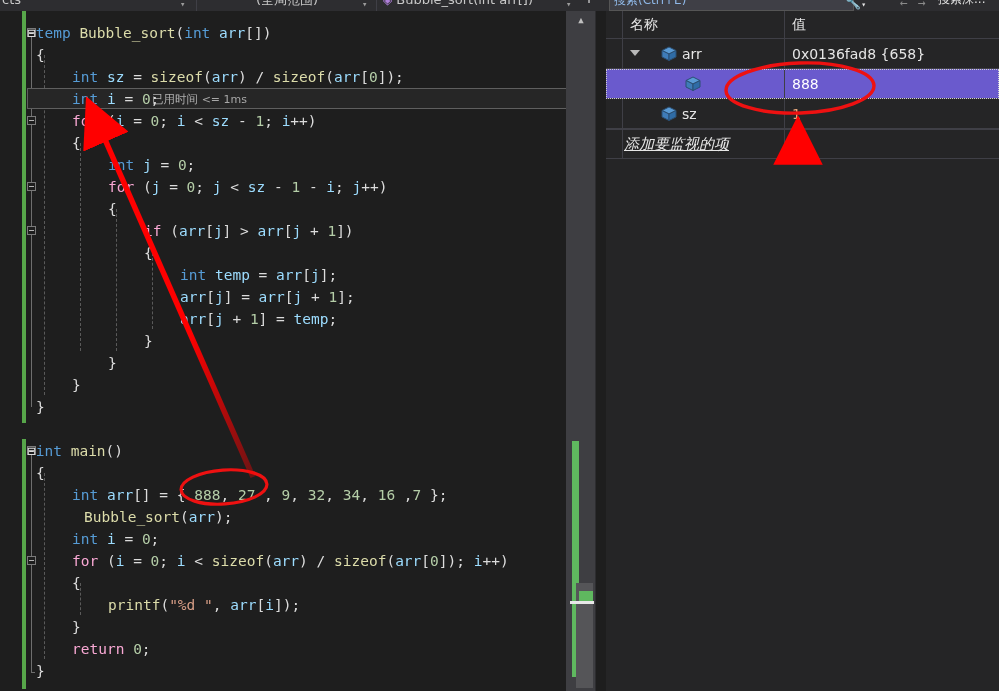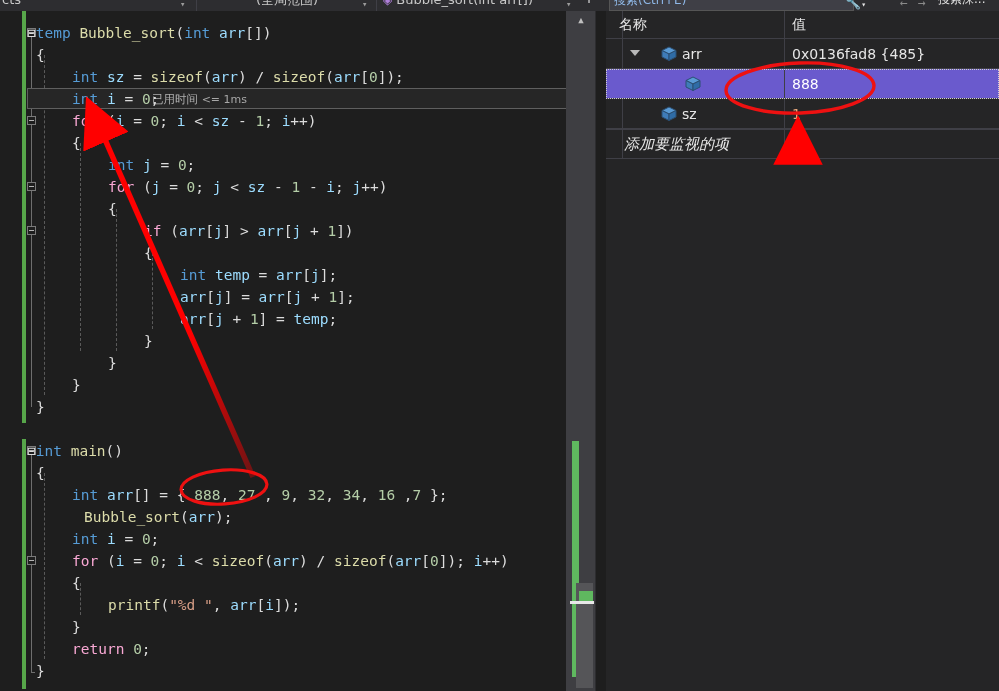--- a/index.html
+++ b/index.html
@@ -123,21 +123,21 @@
     background:#252526;
     font-family:"DejaVu Sans","Liberation Sans",sans-serif;
   }
   .watch .hdr{
     position:absolute;left:0;top:0;width:393px;height:27px;
     background:#252526;border-bottom:1px solid #3f3f46;
   }
   .watch .hdr .cell{
     position:absolute;top:0;height:27px;line-height:27px;color:#e6e6e6;font-size:14px;
   }
-  .watch .hdr .c1{left:13px;}
+  .watch .hdr .c1{left:24px;}
   .watch .hdr .c2{left:186px;}
   .watch .hdr .div{position:absolute;top:0;width:1px;height:27px;background:#3f3f46;}
   .watch .hdr .d0{left:16px;}
   .watch .hdr .d1{left:178px;}
 
   .wrow{position:absolute;left:0;width:393px;height:30px;}
   .wrow .namecell{position:absolute;left:0;top:0;width:178px;height:30px;}
   .wrow .rowdiv{position:absolute;left:178px;top:0;width:1px;height:30px;background:#3f3f46;}
   .wrow .rowbtm{position:absolute;left:0;bottom:0;width:393px;height:1px;background:#3f3f46;}
   .wrow .lmark{position:absolute;left:0;top:0;width:16px;height:30px;border-right:1px solid #3f3f46;}
@@ -164,21 +164,21 @@
     border:1px dotted #cfcfcf;box-sizing:border-box;pointer-events:none;
   }
   .wrow.selected .namecell{background:#6a5acd;}
   .wrow.selected .lmark{background:#252526;}
 
   .addwatch{
     position:absolute;left:0;width:393px;height:30px;
   }
   .addwatch .ph{
     position:absolute;left:18px;height:20px;line-height:30px;
-    color:#e6e6e6;font-size:15px;font-style:italic;white-space:nowrap;
+    color:#e6e6e6;font-size:15px;font-style:italic;white-space:nowrap;text-decoration:underline;
   }
   .addwatch .rowdiv{position:absolute;left:178px;top:0;width:1px;height:30px;background:#3f3f46;}
   .addwatch .rowtop{position:absolute;left:0;top:0;width:393px;height:1px;background:#3f3f46;}
   .addwatch .rowbtm{position:absolute;left:0;bottom:0;width:393px;height:1px;background:#3f3f46;}
   .addwatch .lmark{position:absolute;left:0;top:0;width:16px;height:30px;border-right:1px solid #3f3f46;}
 
   
   .anno{position:absolute;left:0;top:0;width:999px;height:691px;pointer-events:none;z-index:60;}
 
   
@@ -298,21 +298,21 @@
           <div class="expander"></div>
           <div class="cube" style="left: 54px; top: 7px;">
             <svg width="18" height="16" viewBox="0 0 18 16">
               <path d="M9 1 L16 4.5 L9 8 L2 4.5 Z" fill="#5a9bd5" stroke="#2b4f72" stroke-width="1"></path>
               <path d="M2 4.5 L9 8 L9 14.5 L2 11 Z" fill="#3f7cb8" stroke="#2b4f72" stroke-width="1"></path>
               <path d="M16 4.5 L9 8 L9 14.5 L16 11 Z" fill="#2f6ca6" stroke="#2b4f72" stroke-width="1"></path>
             </svg>
           </div>
           <div class="wtext wname" style="left: 76px;">arr</div>
           <div class="rowdiv"></div>
-          <div class="wtext wval" style="left: 186px;">0x0136fad8 {485}</div>
+          <div class="wtext wval" style="left: 186px;">0x0136fad8 {658}</div>
           <div class="rowbtm"></div>
         </div>
         <div class="wrow selected" style="top: 58px;">
           <div class="lmark"></div>
           <div class="namecell"></div>
           <div class="cube" style="left: 78px; top: 7px;">
             <svg width="18" height="16" viewBox="0 0 18 16">
               <path d="M9 1 L16 4.5 L9 8 L2 4.5 Z" fill="#5a9bd5" stroke="#2b4f72" stroke-width="1"></path>
               <path d="M2 4.5 L9 8 L9 14.5 L2 11 Z" fill="#3f7cb8" stroke="#2b4f72" stroke-width="1"></path>
               <path d="M16 4.5 L9 8 L9 14.5 L16 11 Z" fill="#2f6ca6" stroke="#2b4f72" stroke-width="1"></path>

